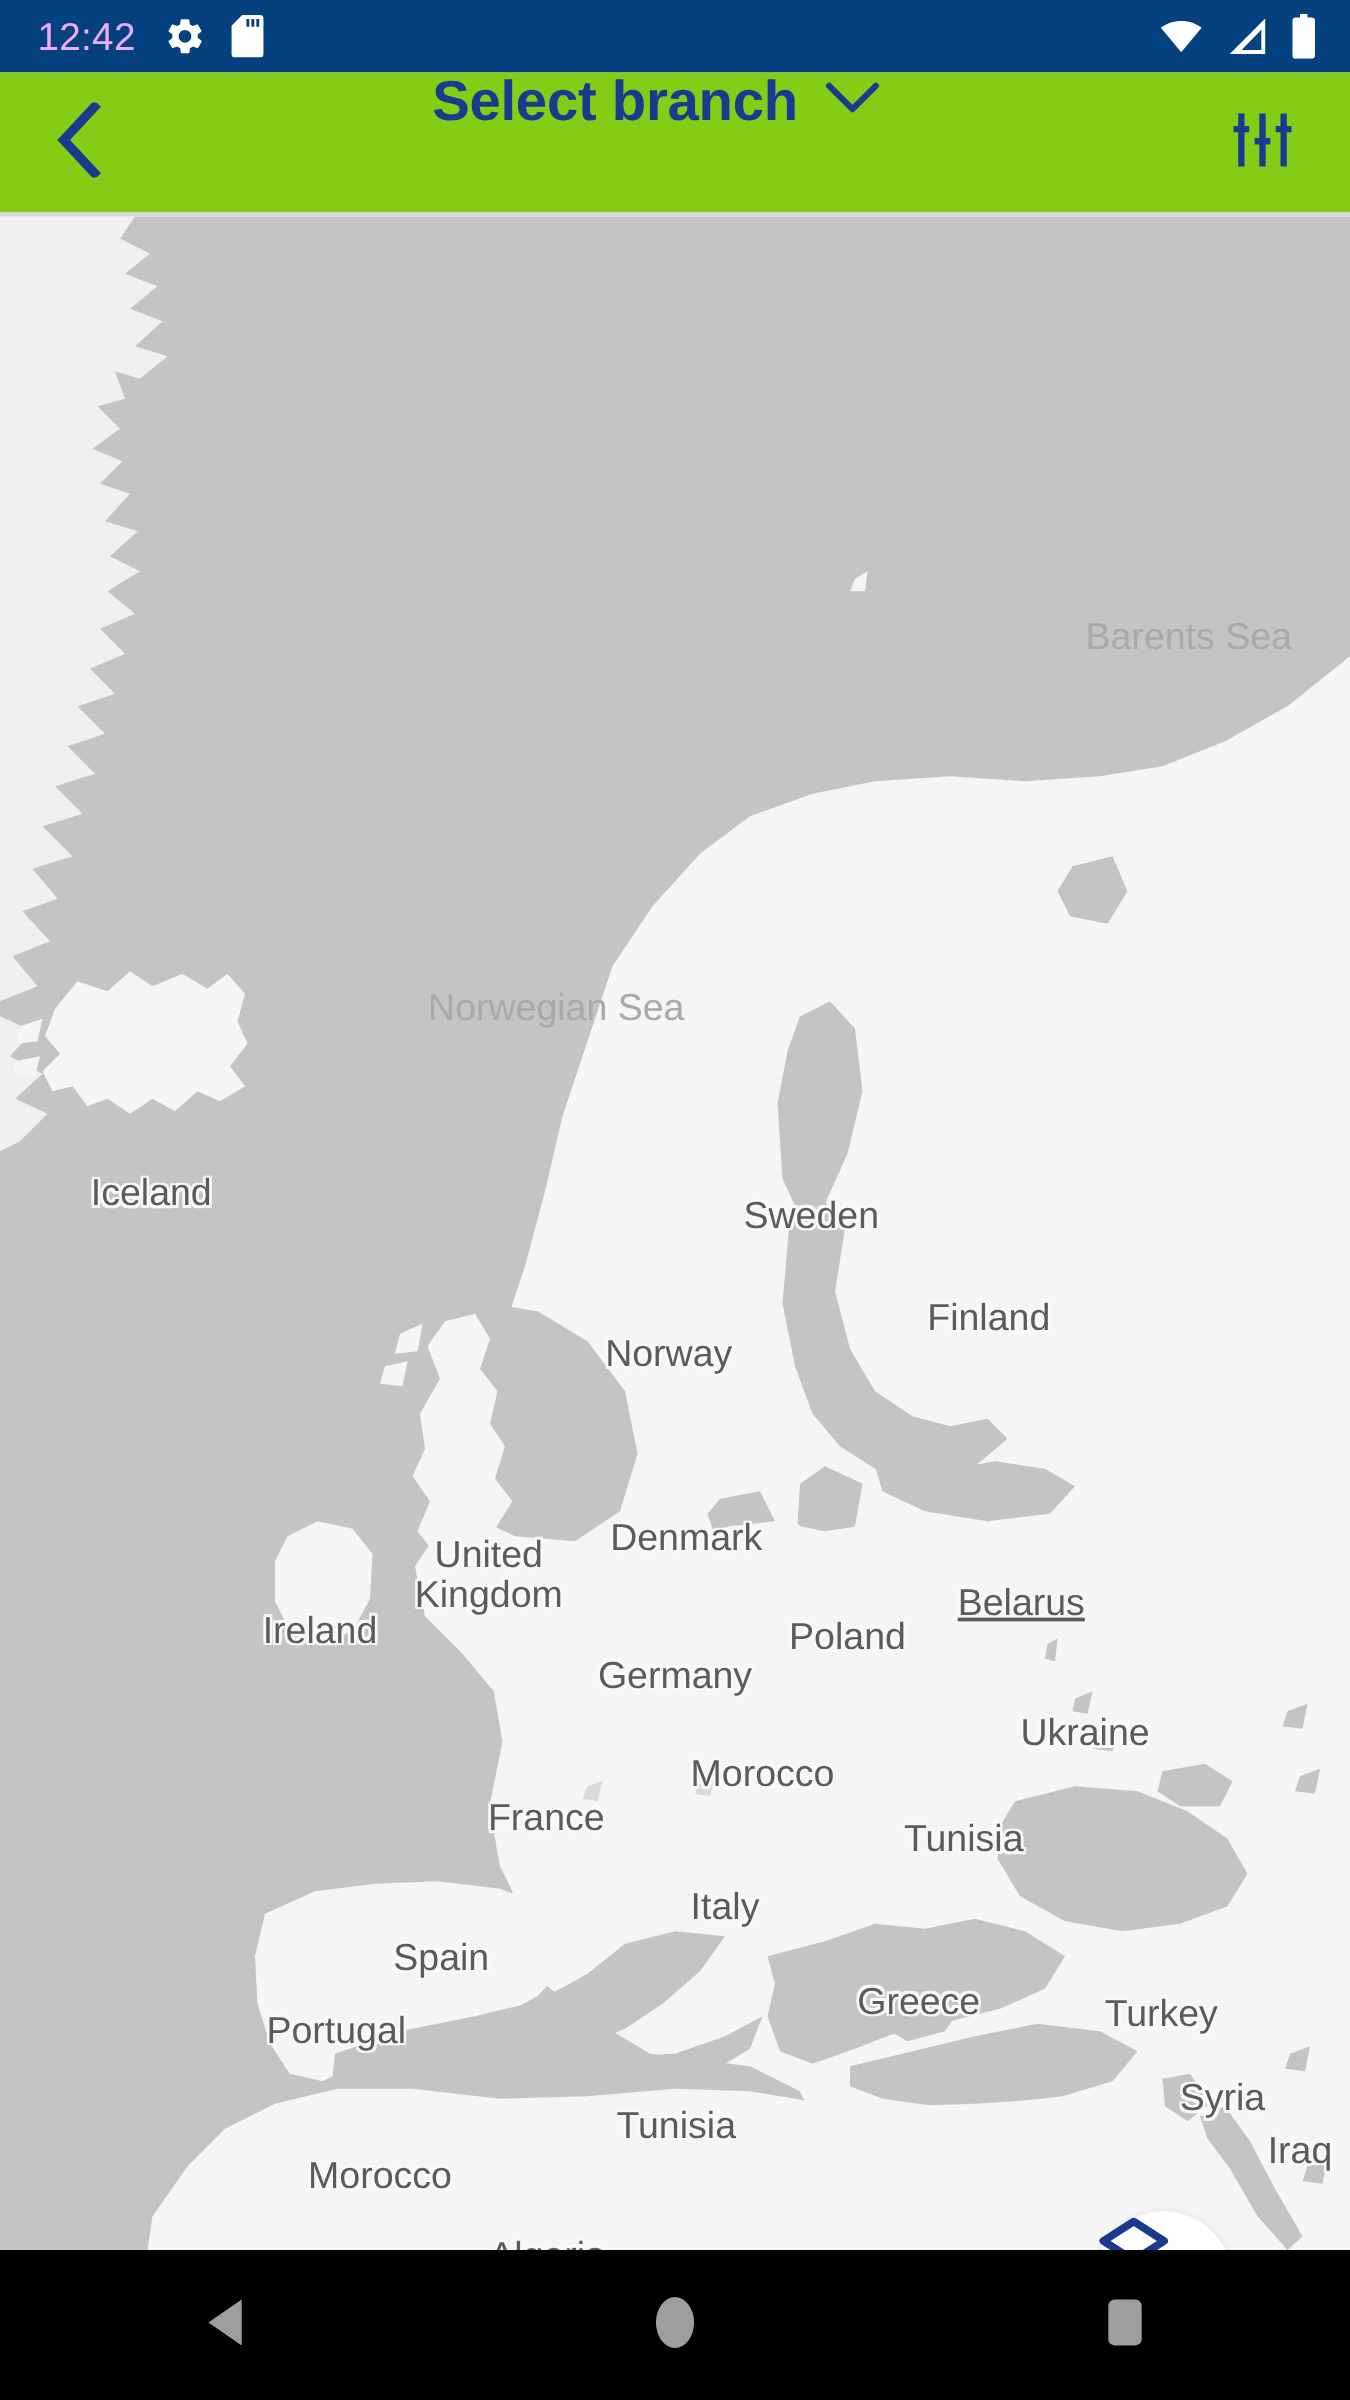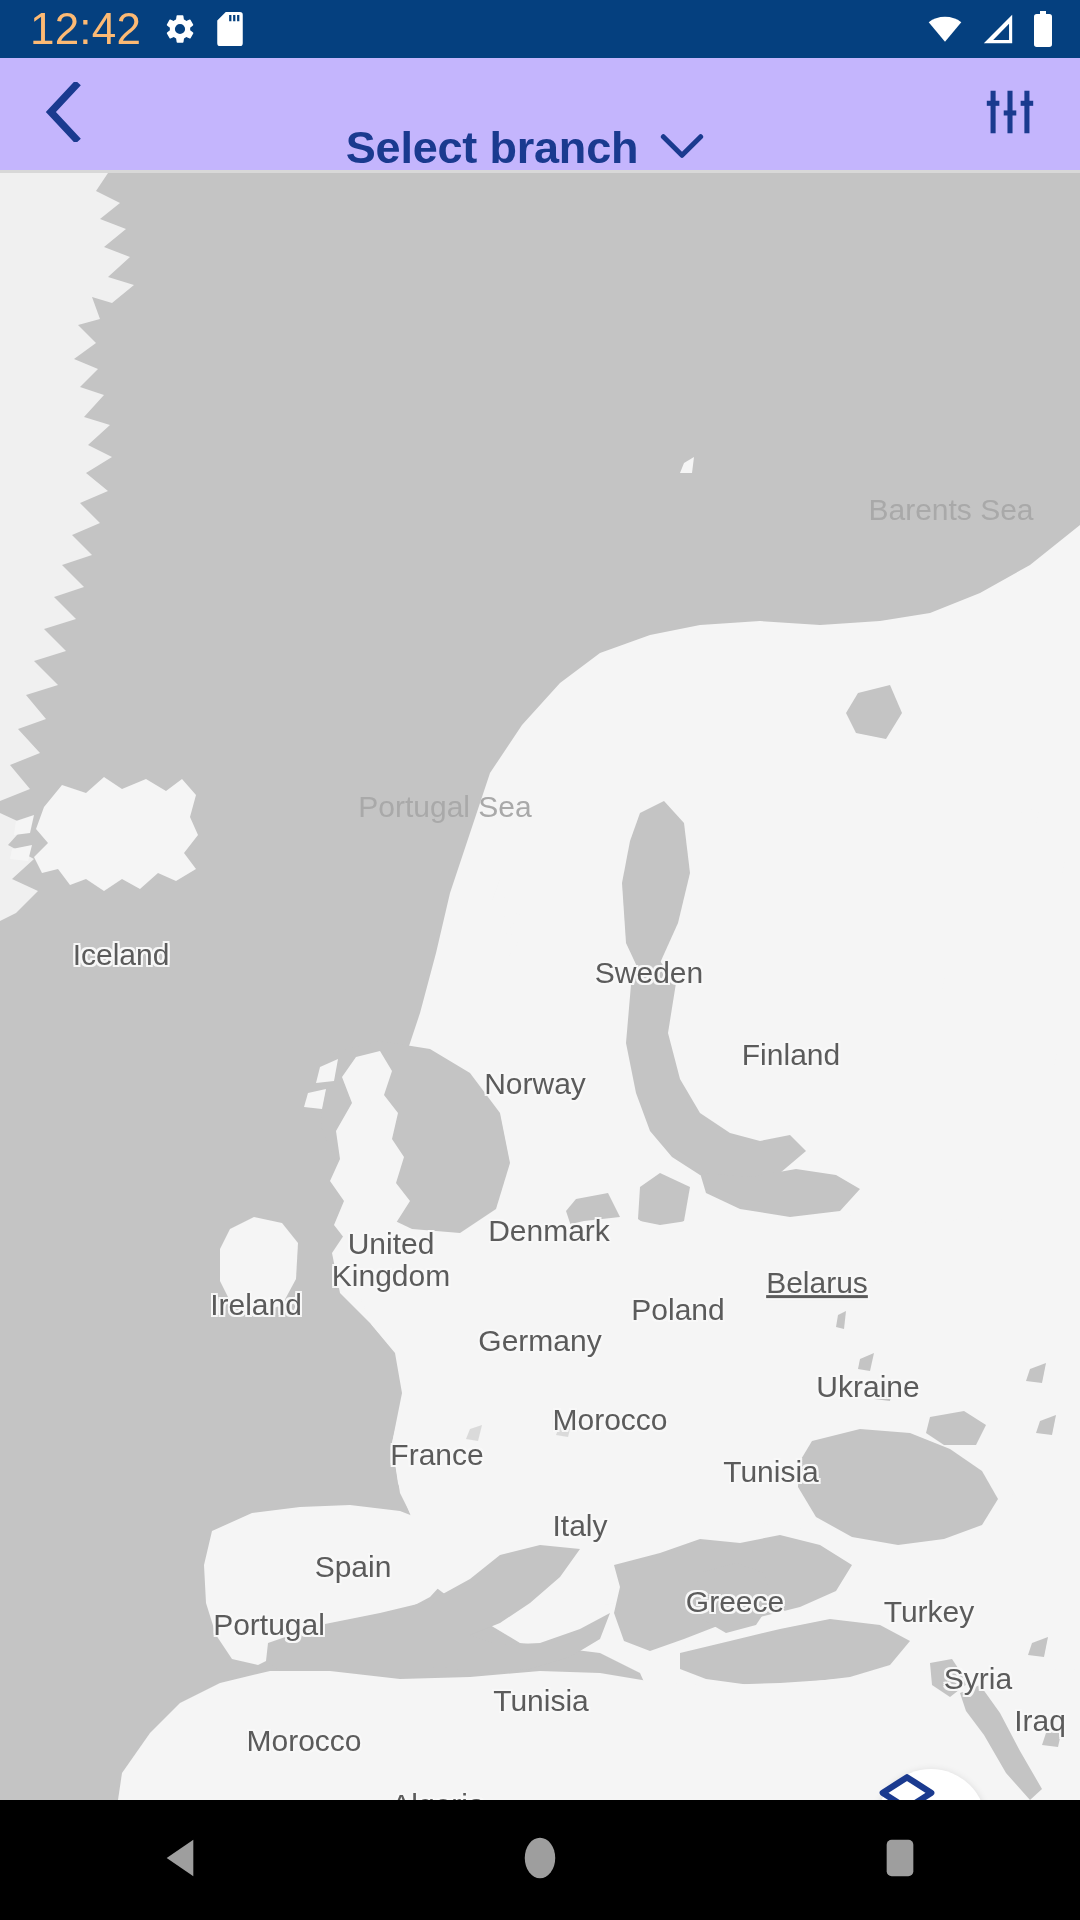--- a/index.html
+++ b/index.html
@@ -11,33 +11,33 @@
   #screen { position:relative; width:1080px; height:1920px; overflow:hidden; background:#fff; }
 
   
   .statusbar {
     position:absolute; top:0; left:0; width:1080px; height:58px;
     background:#05407f;
     display:flex; align-items:center;
     padding:0 26px 0 30px;
   }
   .sb-clock {
-    color:#fdba74; font-size:44px; letter-spacing:.2px; line-height:1;
+    color:#f0abfc; font-size:31px; letter-spacing:.2px; line-height:1;
     font-weight:400;
   }
   .sb-left-icons { display:flex; align-items:center; gap:18px; margin-left:22px; }
   .sb-spacer { flex:1; }
   .sb-right-icons { display:flex; align-items:center; gap:16px; }
   .sb-icon svg { display:block; }
 
   
   .appbar {
     position:absolute; top:58px; left:0; width:1080px; height:112px;
-    background:#c4b5fd;
-    display:flex; align-items:flex-end;
+    background:#84cc16;
+    display:flex; align-items:flex-start;
   }
   .appbar-divider {
     position:absolute; top:170px; left:0; width:1080px; height:3px;
     background:#d8d8d8;
   }
   .back-btn {
     width:130px; height:112px; display:flex; align-items:center; justify-content:center;
     cursor:pointer;
   }
   .title-wrap {
@@ -297,21 +297,21 @@
         <path d="M1046,1560 L1062,1556 L1058,1574 L1042,1572 Z"></path>
         <path d="M900,1608 L912,1604 L908,1622 L896,1620 Z"></path>
       </g>
       <g fill="#cfcfcf">
         <path d="M560,1252 L572,1248 L568,1264 L556,1262 Z" opacity=".7"></path>
         <path d="M470,1256 L482,1252 L478,1268 L466,1266 Z" opacity=".7"></path>
       </g>
     </svg>
 
     <div class="map-label sea" style="left:951px; top:337px;">Barents Sea</div>
-    <div class="map-label sea" style="left:445px; top:634px;">Portugal Sea</div>
+    <div class="map-label sea" style="left:445px; top:634px;">Norwegian Sea</div>
 
     <div class="map-label" style="left:121px;  top:782px;">Iceland</div>
     <div class="map-label" style="left:649px;  top:800px;">Sweden</div>
     <div class="map-label" style="left:791px;  top:882px;">Finland</div>
     <div class="map-label" style="left:535px;  top:911px;">Norway</div>
     <div class="map-label" style="left:549px;  top:1058px;">Denmark</div>
     <div class="map-label" style="left:391px;  top:1087px;">United
 Kingdom</div>
     <div class="map-label" style="left:817px;  top:1110px;text-decoration:underline;">Belarus</div>
     <div class="map-label" style="left:256px;  top:1132px;">Ireland</div>

